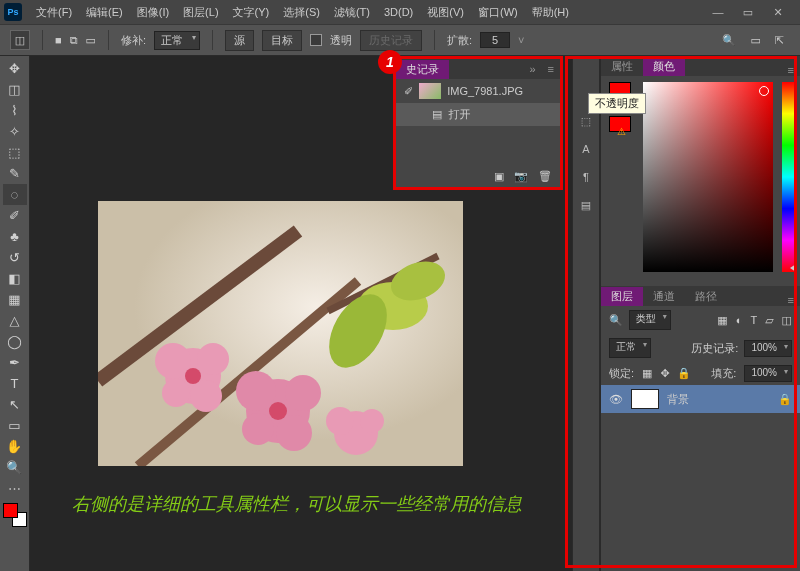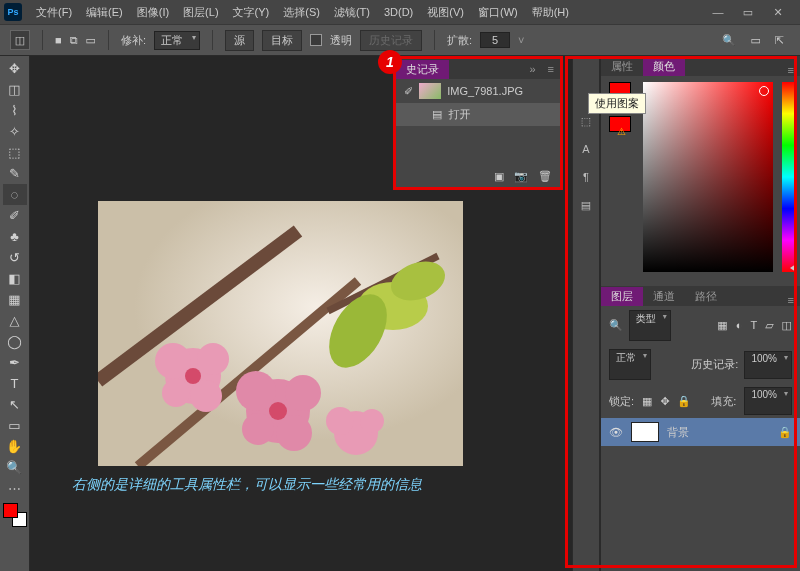--- a/index.html
+++ b/index.html
@@ -23,40 +23,40 @@
 .toolbar{width:30px;background:#535353;border-right:1px solid #2a2a2a;display:flex;flex-direction:column;align-items:center;padding-top:2px;gap:0}
 .tool{width:24px;height:21px;display:flex;align-items:center;justify-content:center;cursor:pointer;color:#d0d0d0;font-size:13px}
 .tool.active{background:#3f3f3f}
 .fgbg{width:24px;height:24px;position:relative;margin-top:4px}
 .fg{position:absolute;width:15px;height:15px;background:#ff0000;border:1px solid #000;top:0;left:0;z-index:2}
 .bg{position:absolute;width:15px;height:15px;background:#fff;border:1px solid #000;bottom:0;right:0}
 .canvas-area{flex:1;background:#262626;position:relative;overflow:hidden}
 .doc-tab{position:absolute;top:0;left:4px;background:#3a3a3a;padding:3px 12px;border-top:1px solid #555;z-index:3;font-size:10px}
 .doc-tab::after{content:"×";margin-left:10px;color:#999}
 .photo{position:absolute;left:68px;top:145px;width:365px;height:265px}
-.caption{position:absolute;left:42px;top:420px;color:#7dd3fc;font-style:italic;font-size:14px}
+.caption{position:absolute;left:42px;top:436px;color:#84cc16;font-style:italic;font-size:18px}
 .mid-strip{width:28px;background:#454545;border-left:1px solid #2a2a2a;border-right:1px solid #2a2a2a;display:flex;flex-direction:column;align-items:center;padding-top:56px;gap:10px}
 .mid-ico{width:18px;height:18px;display:flex;align-items:center;justify-content:center;color:#bbb;cursor:pointer}
 .right-panels{width:200px;background:#454545;display:flex;flex-direction:column;border-left:1px solid #2a2a2a}
 .panel-tabs{display:flex;background:#383838;height:20px;align-items:flex-end}
 .ptab{padding:2px 10px;cursor:pointer;color:#999}
 .ptab.active{background:#701a75;color:#ddd}
 .ptab-close{margin-left:auto;padding:0 6px;color:#999;cursor:pointer}
 .color-panel{padding:6px 8px;position:relative;height:210px}
 .swatches{position:absolute;left:8px;top:6px}
 .sw-fg{width:22px;height:16px;background:#f00;border:1px solid #000;position:relative;z-index:2}
 .sw-bg{width:22px;height:16px;background:#f00;border:1px solid #000;margin-top:18px}
 .warn{color:#ffa500;font-size:10px;position:absolute;left:8px;top:44px}
 .color-field{position:absolute;left:42px;top:6px;width:130px;height:190px;background:linear-gradient(to bottom,transparent,#000),linear-gradient(to right,#fff,#f00)}
 .color-cursor{position:absolute;right:4px;top:4px;width:10px;height:10px;border:1px solid #fff;border-radius:50%}
 .hue-strip{position:absolute;right:4px;top:6px;width:14px;height:190px;background:linear-gradient(to bottom,#f00,#ff0,#0f0,#0ff,#00f,#f0f,#f00)}
 .hue-slider{position:absolute;right:0px;bottom:0;width:0;height:0;border-top:4px solid transparent;border-bottom:4px solid transparent;border-right:6px solid #ccc}
 .layers-head{display:flex;background:#383838;height:20px;align-items:flex-end}
 .layers-ctrl{padding:4px 8px;display:flex;align-items:center;gap:6px;font-size:10px}
-.lc-sel{background:#2f2f2f;border:1px solid #222;padding:1px 14px 14px 6px;position:relative;font-size:10px}
+.lc-sel{background:#2f2f2f;border:1px solid #222;padding:1px 14px 3px 6px;position:relative;font-size:10px}
 .lc-sel::after{content:"▾";position:absolute;right:3px;font-size:8px;color:#999}
 .lc-icons{display:flex;gap:8px;margin-left:auto;color:#999}
 .layers-row{display:flex;align-items:center;padding:3px 8px;gap:8px;font-size:10px;color:#888}
 .layer-item{display:flex;align-items:center;padding:4px 8px;background:#5a7aa8;gap:8px}
 .layer-thumb{width:28px;height:20px;background:#fff;border:1px solid #222}
 .eye{color:#ddd}
 .history-panel{position:absolute;left:393px;top:56px;width:170px;background:#454545;border:3px solid #e60000;z-index:10}
 .hist-tabs{display:flex;background:#383838;height:20px;align-items:center}
 .hist-row{display:flex;align-items:center;padding:4px 8px;gap:6px}
 .hist-thumb{width:22px;height:16px;background:linear-gradient(135deg,#eac,#8b6)}
@@ -268,15 +268,15 @@
     <span>打开</span>
   </div>
   <div class="hist-foot">
     <span>▣</span>
     <span>📷</span>
     <span>🗑</span>
   </div>
 </div>
 
 <div class="marker">1</div>
-<div class="tooltip">使用图案</div>
+<div class="tooltip">不透明度</div>
 
 <div class="red-border" style="left:565px;top:56px;width:232px;height:512px"></div>
 
 </body></html>

